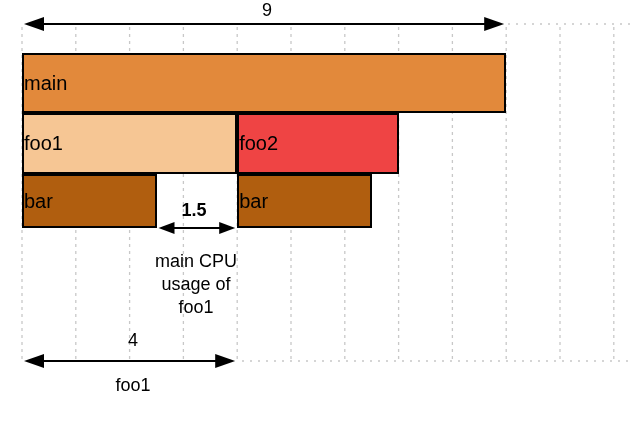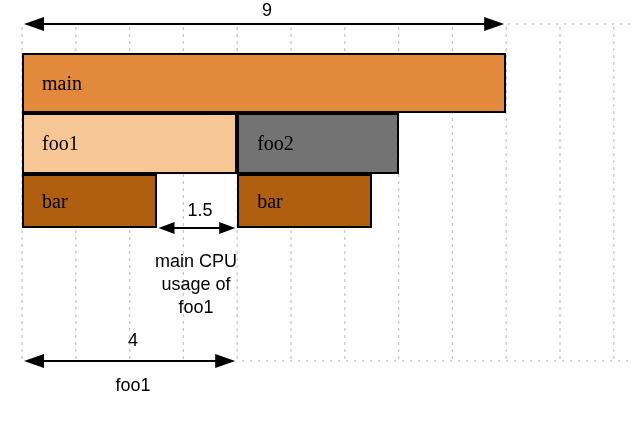--- a/index.html
+++ b/index.html
@@ -20,25 +20,23 @@
   }
   .frame {
     position: absolute;
     box-sizing: border-box;
     border: 2px solid #000000;
     display: flex;
     align-items: center;
     z-index: 2;
   }
   .frame-label {
-    padding-left: 18px;
     font-size: 20px;
     color: #000000;
     white-space: nowrap;
-    font-family: Liberation Serif, serif;
   }
   .measure-label {
     position: absolute;
     transform: translateX(-50%);
     font-size: 18px;
     line-height: 20px;
     z-index: 4;
     white-space: nowrap;
   }
   .note {
@@ -74,21 +72,21 @@
       <line x1="508" y1="24" x2="633" y2="24" stroke="#c8c8c8" stroke-width="1.3" stroke-dasharray="2,6"></line>
       <line x1="242" y1="361" x2="633" y2="361" stroke="#c8c8c8" stroke-width="1.3" stroke-dasharray="2,6"></line>
     </svg>
 
   <div class="frame" style="left: 22px; width: 484.2px; top: 53px; height: 60px; background: rgb(226, 137, 59); border-color: rgb(0, 0, 0);">
     <span class="frame-label">main</span>
   </div>
   <div class="frame" style="left: 22px; width: 215.2px; top: 113px; height: 61px; background: rgb(246, 198, 148); border-color: rgb(0, 0, 0);">
     <span class="frame-label">foo1</span>
   </div>
-  <div class="frame" style="left: 237.2px; width: 161.4px; top: 113px; height: 61px; background: #737373; border-color: rgb(0, 0, 0);">
+  <div class="frame" style="left: 237.2px; width: 161.4px; top: 113px; height: 61px; background: #ef4444; border-color: rgb(0, 0, 0);">
     <span class="frame-label">foo2</span>
   </div>
   <div class="frame" style="left: 22px; width: 134.5px; top: 174px; height: 54px; background: rgb(176, 94, 15); border-color: rgb(0, 0, 0);">
     <span class="frame-label">bar</span>
   </div>
   <div class="frame" style="left: 237.2px; width: 134.5px; top: 174px; height: 54px; background: rgb(176, 94, 15); border-color: rgb(0, 0, 0);">
     <span class="frame-label">bar</span>
   </div>
 
   <svg id="arrow-layer" class="layer">
@@ -97,21 +95,21 @@
       <polygon points="504.2,24 484.2,17 484.2,31" fill="#000000"></polygon>
       <line x1="170.5" y1="228" x2="223.2" y2="228" stroke="#000000" stroke-width="2"></line>
       <polygon points="158.5,228 174.5,222 174.5,234" fill="#000000"></polygon>
       <polygon points="235.2,228 219.2,222 219.2,234" fill="#000000"></polygon>
       <line x1="40" y1="361" x2="219.2" y2="361" stroke="#000000" stroke-width="2"></line>
       <polygon points="24,361 44,354 44,368" fill="#000000"></polygon>
       <polygon points="235.2,361 215.2,354 215.2,368" fill="#000000"></polygon>
     </svg>
 
   <div class="measure-label" style="left: 267px; top: 0px;">9</div>
-  <div class="measure-label" style="left: 200px; top: 200px;">1.5</div>
+  <div class="measure-label" style="left: 194px; top: 200px; font-weight: bold;">1.5</div>
   <div class="measure-label" style="left: 133px; top: 330px;">4</div>
 
   <div class="note" style="left: 196px; top: 250px;">
     <div>main CPU</div>
     <div>usage of</div>
     <div>foo1</div>
   </div>
   <div class="note" style="left: 133px; top: 374px;">
     <div>foo1</div>
   </div>

